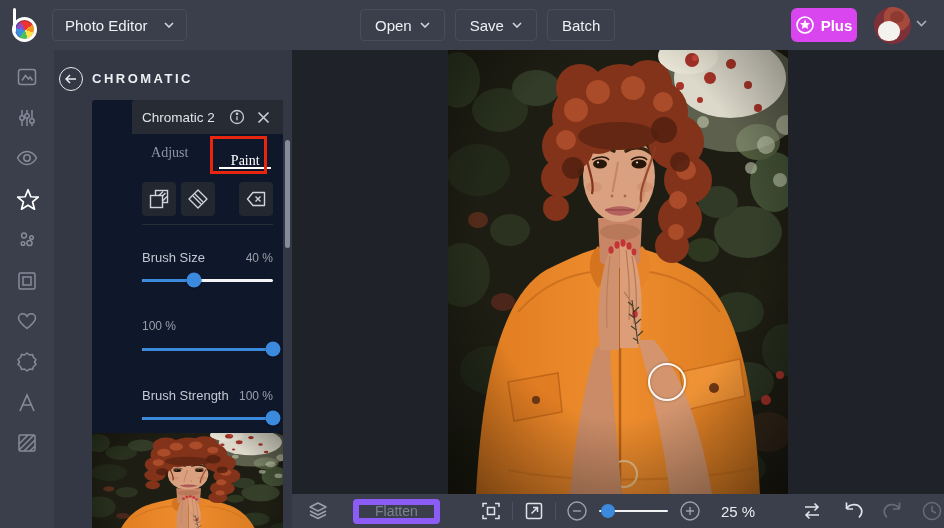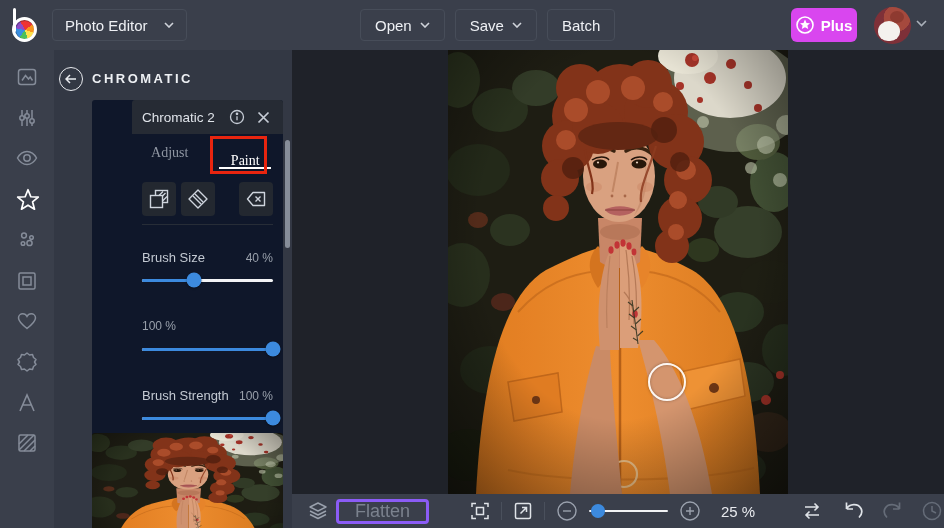--- a/index.html
+++ b/index.html
@@ -76,22 +76,22 @@
   .photo { position:absolute; left:156px; top:0; width:340px; height:444px; }
   .brush-cursor { position:absolute; left:356px; top:313px; width:38px; height:38px; border:2px solid rgba(255,255,255,.92);
     border-radius:50%; box-shadow:0 0 3px rgba(0,0,0,.35), inset 0 0 3px rgba(0,0,0,.3); }
 
   
   .bottombar { position:absolute; left:292px; top:494px; width:652px; height:34px; background:#3a3f4b; z-index:25;
     display:flex; align-items:center; }
   .bb-icon { width:24px; height:24px; color:#9aa1ad; display:flex; align-items:center; justify-content:center; cursor:pointer; }
   .bb-icon.bright { color:#dfe3e8; }
   .bb-icon.dim { color:#656c78; }
-  .flatten-btn { height:25px; padding:0 16px; border:3px solid #8b5cf6; border-radius:4px; color:#7b828e; font-size:18px;
-    display:flex; align-items:center; margin-left:7px; cursor:pointer; }
+  .flatten-btn { height:25px; padding:0 16px; border:6px solid #8b5cf6; border-radius:4px; color:#7b828e; font-size:14px;
+    display:flex; align-items:center; margin-left:24px; cursor:pointer; }
   .vdiv { width:1px; height:18px; background:#4a505c; }
   .zoom-slider { position:relative; width:92px; height:20px; cursor:pointer; }
   .zoom-track { position:absolute; left:0; right:0; top:9px; height:2px; background:#f2f3f5; border-radius:2px; }
   .zoom-thumb { position:absolute; top:10px; width:14px; height:14px; background:#3c8ade; border-radius:50%; transform:translate(-50%,-50%); }
   .zoom-label { color:#e8eaee; font-size:15px; min-width:44px; text-align:center; }
 </style>
 </head>
 <body>
 
 <div class="app">

